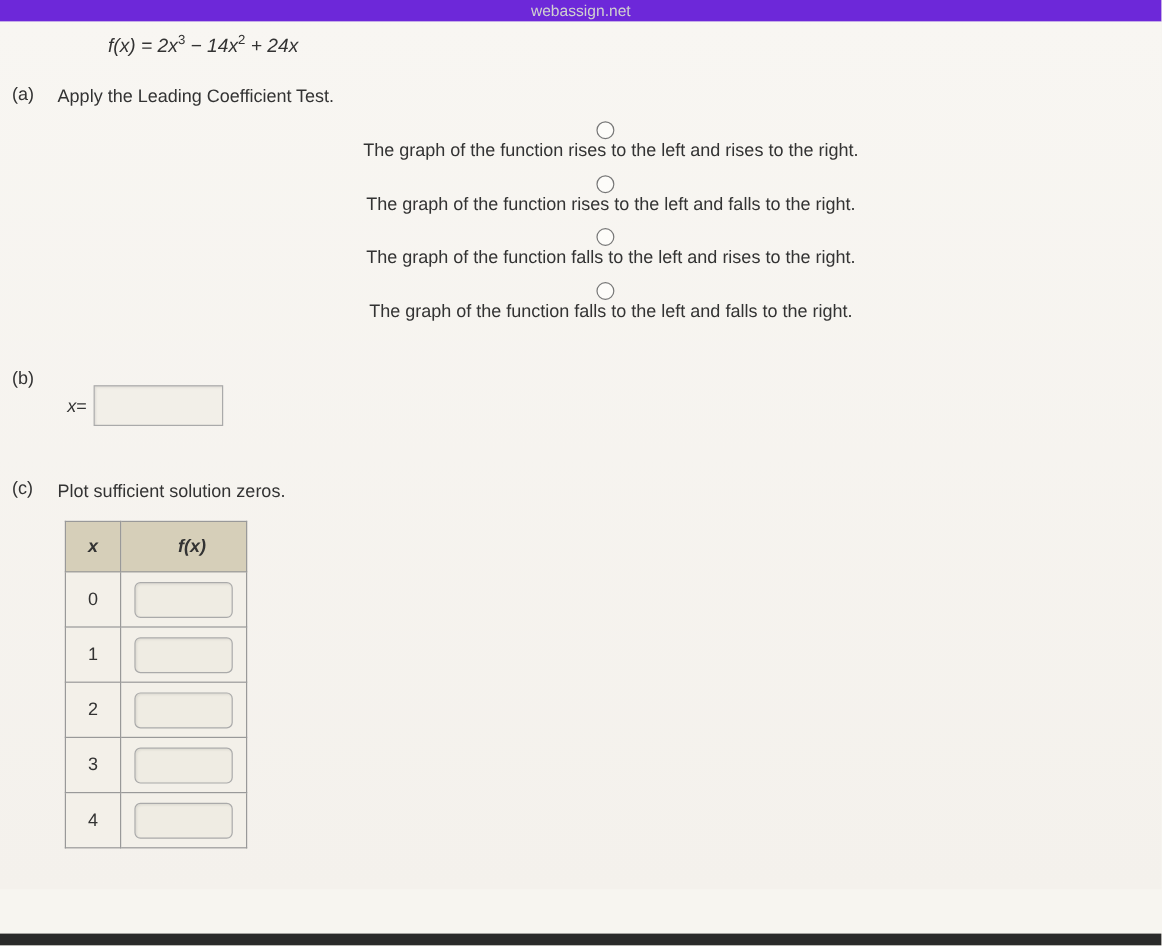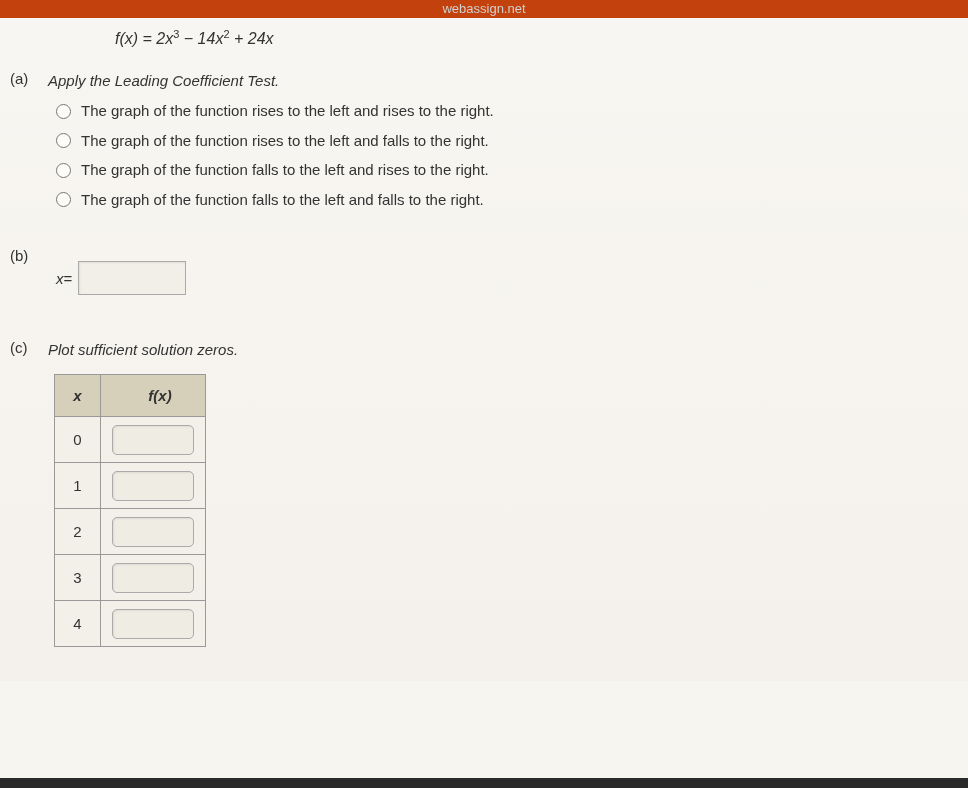--- a/index.html
+++ b/index.html
@@ -11,38 +11,38 @@
       font-family: "Helvetica Neue", Arial, sans-serif;
       font-size: 15px;
       color: #333;
       background: #f7f5f0;
       width: 968px;
       height: 788px;
       overflow: hidden;
       position: relative;
     }
     .header-bar {
-      background: #c2410c;
+      background: #6d28d9;
       color: #d0d0d0;
       text-align: center;
       padding: 2px 0;
       font-size: 13px;
       height: 18px;
       line-height: 14px;
     }
     .content {
       padding: 10px 6px 6px 6px;
       background: linear-gradient(180deg, #f8f6f2 0%, #f4f1ec 100%);
     }
     .intro {
       margin-bottom: 18px;
       line-height: 1.4;
     }
     .formula {
-      margin-left: 109px;
+      margin-left: 84px;
       margin-bottom: 22px;
       font-style: italic;
       font-size: 16px;
     }
     .formula sup {
       font-size: 11px;
       vertical-align: super;
       font-style: normal;
     }
     .part {
@@ -53,30 +53,30 @@
       width: 42px;
       flex-shrink: 0;
       padding-left: 4px;
     }
     .part-body {
       flex: 1;
     }
     .part-question {
       margin-bottom: 10px;
       line-height: 1.4;
-      font-style: italic;
     }
     .radio-group {
       margin-left: 8px;
     }
     .radio-option {
       display: flex;
       align-items: center;
       margin-bottom: 10px;
       cursor: pointer;
+      flex-direction: column;
     }
     .radio-circle {
       width: 15px;
       height: 15px;
       border: 1.5px solid #777;
       border-radius: 50%;
       margin-right: 10px;
       flex-shrink: 0;
       background: #fdfcf9;
     }

